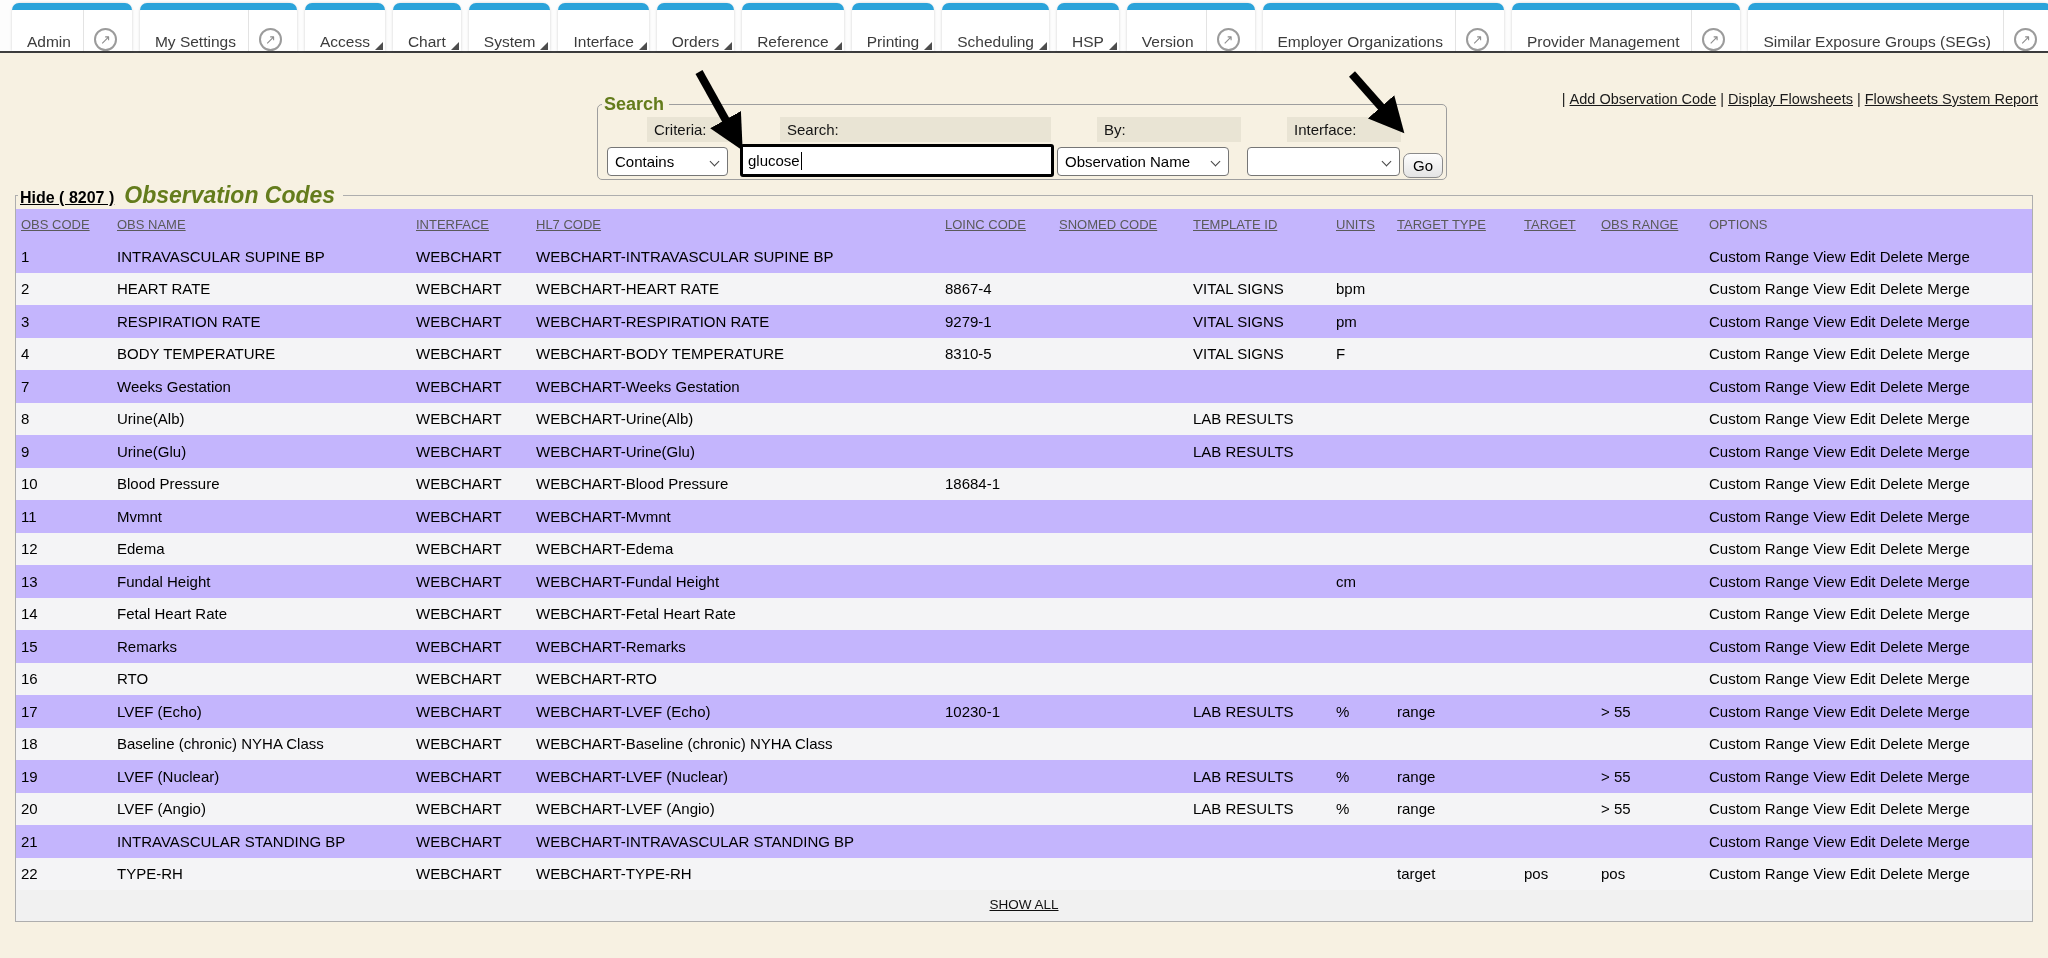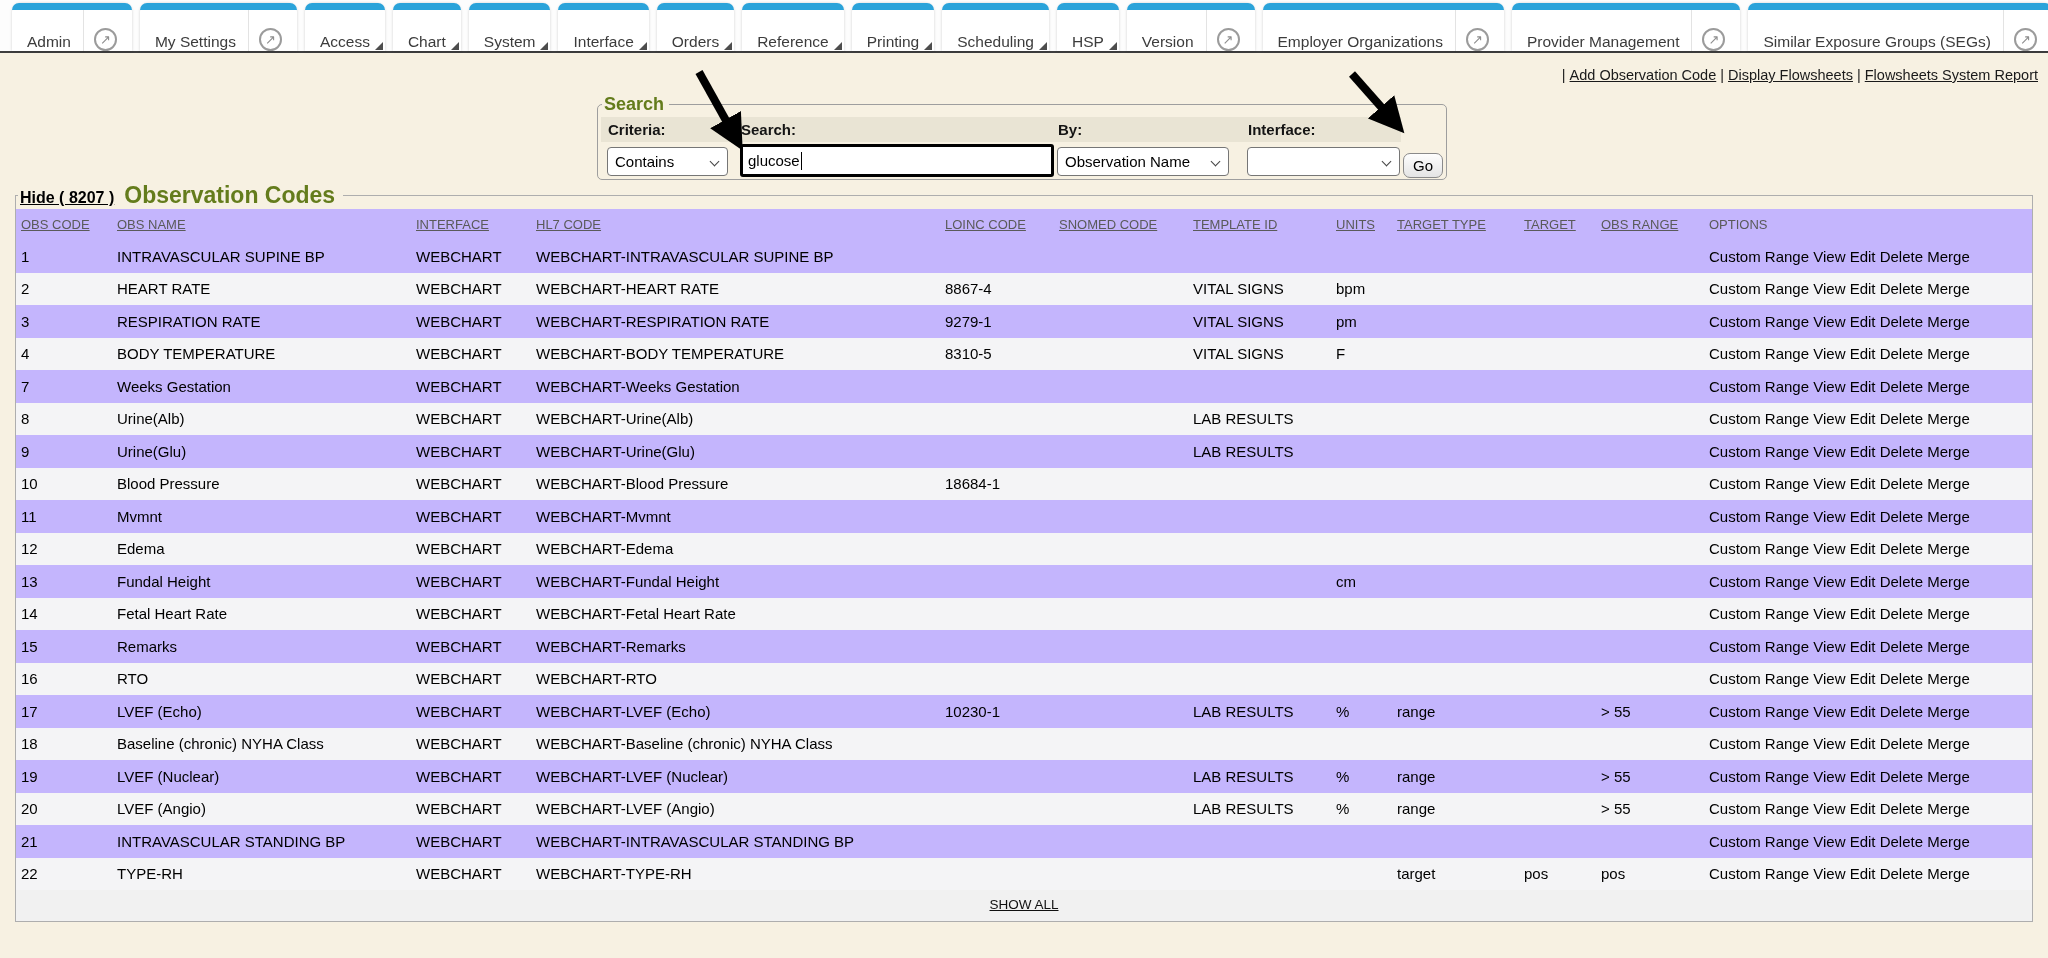--- a/index.html
+++ b/index.html
@@ -43,39 +43,39 @@
   }
   .tab.menu::after {
     content:""; position:absolute; right:2px; bottom:1px;
     width:0; height:0;
     border-bottom:8px solid #4d4d4d;
     border-left:8px solid transparent;
   }
 
   
   .top-links {
-    position:absolute; top:67px; right:10px;
+    position:absolute; top:91px; right:10px;
     font-size:14.5px; color:#1a1a1a;
   }
   .top-links a { color:#1a1a1a; text-decoration:underline; cursor:pointer; }
   .top-links .sep { text-decoration:none; padding:0 4px; }
 
   
   fieldset.search-box {
     position:absolute; left:597px; top:94px; width:850px; height:86px;
     border:1px solid #9e9e9e; border-radius:5px;
     background:transparent; padding:2px 4px 6px 3px;
   }
   fieldset.search-box legend {
     font-size:18px; font-weight:bold; color:#647c1c; padding:0 5px 0 2px; margin-left:1px;
   }
   .search-grid { display:grid; grid-template-columns:133px 317px 190px 160px; }
   .search-labels div {
-    background:#e9e4d4; font-weight:bold; font-size:15px; color:#141414;
-    height:25px; line-height:25px; padding-left:7px;
+    background:#e9e4d4; font-weight:normal; font-size:15px; color:#141414;
+    height:25px; line-height:25px; padding-left:7px;margin-left:46px;
   }
   .search-controls { margin-top:4px; align-items:center; }
   .fake-select {
     position:relative; background:#fff; border:1px solid #767676; border-radius:4px;
     height:29px; line-height:27px; font-size:15px; padding:0 24px 0 7px;
     margin-left:6px; cursor:pointer; color:#000;
   }
   .fake-select .chev {
     position:absolute; right:9px; top:10px; width:7px; height:7px;
     border-right:1.8px solid #444; border-bottom:1.8px solid #444;
@@ -105,21 +105,21 @@
     position:absolute; left:15px; top:182px; width:2018px;
     border:1px solid #aeaeae;
     padding:0;
     background:transparent;
   }
   fieldset.obs-box legend {
     margin-left:2px; padding:0 8px 0 2px;
     display:flex; align-items:baseline; gap:10px;
   }
   .hide-link { font-size:16px; font-weight:bold; color:#000000; text-decoration:underline; cursor:pointer; }
-  .obs-title { font-size:23px; font-weight:bold; color:#647c1c; }
+  .obs-title { font-size:23px; font-weight:bold; color:#647c1c;font-style:italic; }
 
   table.obs-table { border-collapse:collapse; width:100%; table-layout:fixed; background:#c4b5fd; }
   table.obs-table th {
     font-size:13px; font-weight:normal; color:#5a5a5a;
     text-align:left; height:31px; padding:0 0 0 5px;
     white-space:nowrap; overflow:hidden;
   }
   table.obs-table th span { text-decoration:underline; cursor:pointer; }
   table.obs-table th.no-sort span { text-decoration:none; cursor:default; }
   table.obs-table td {

